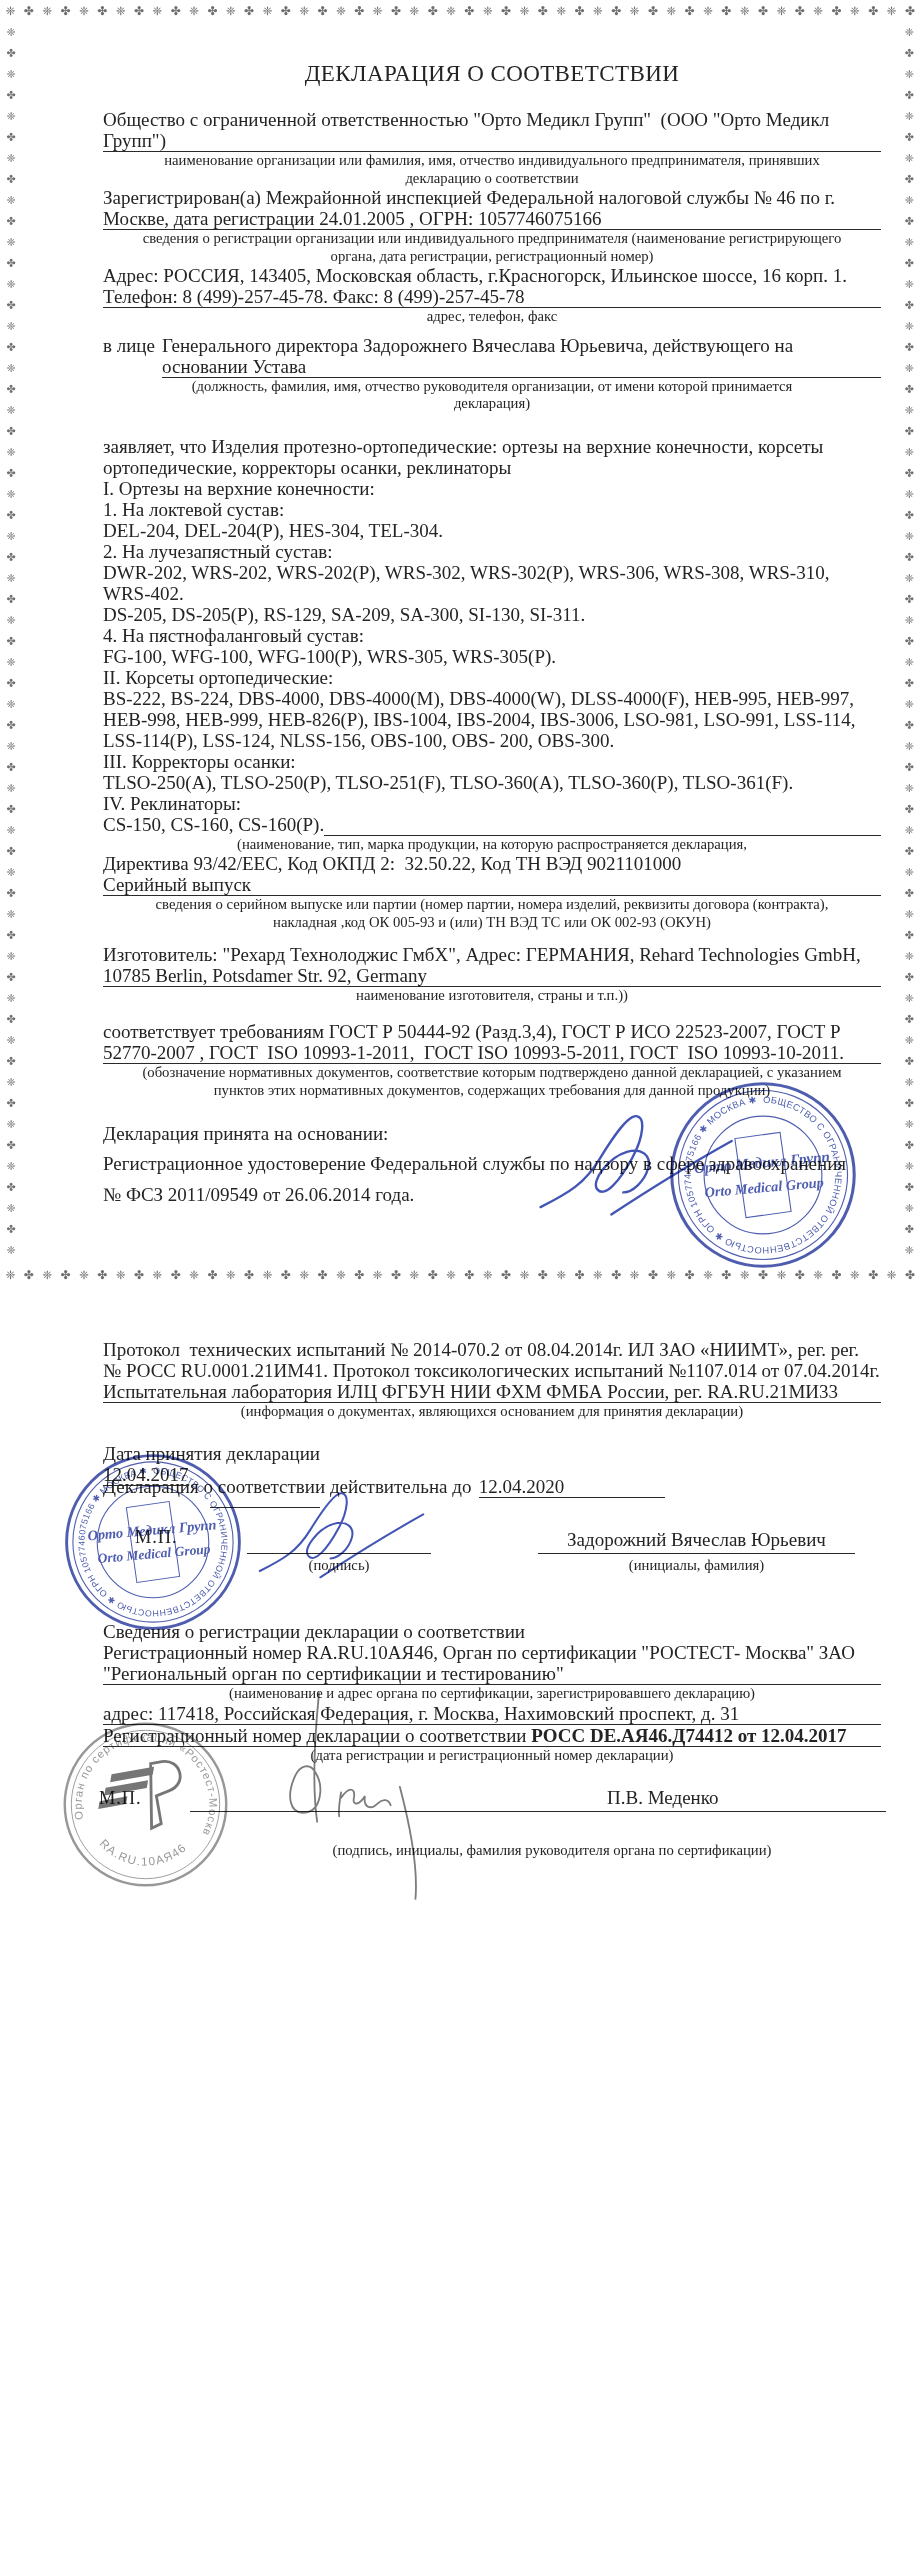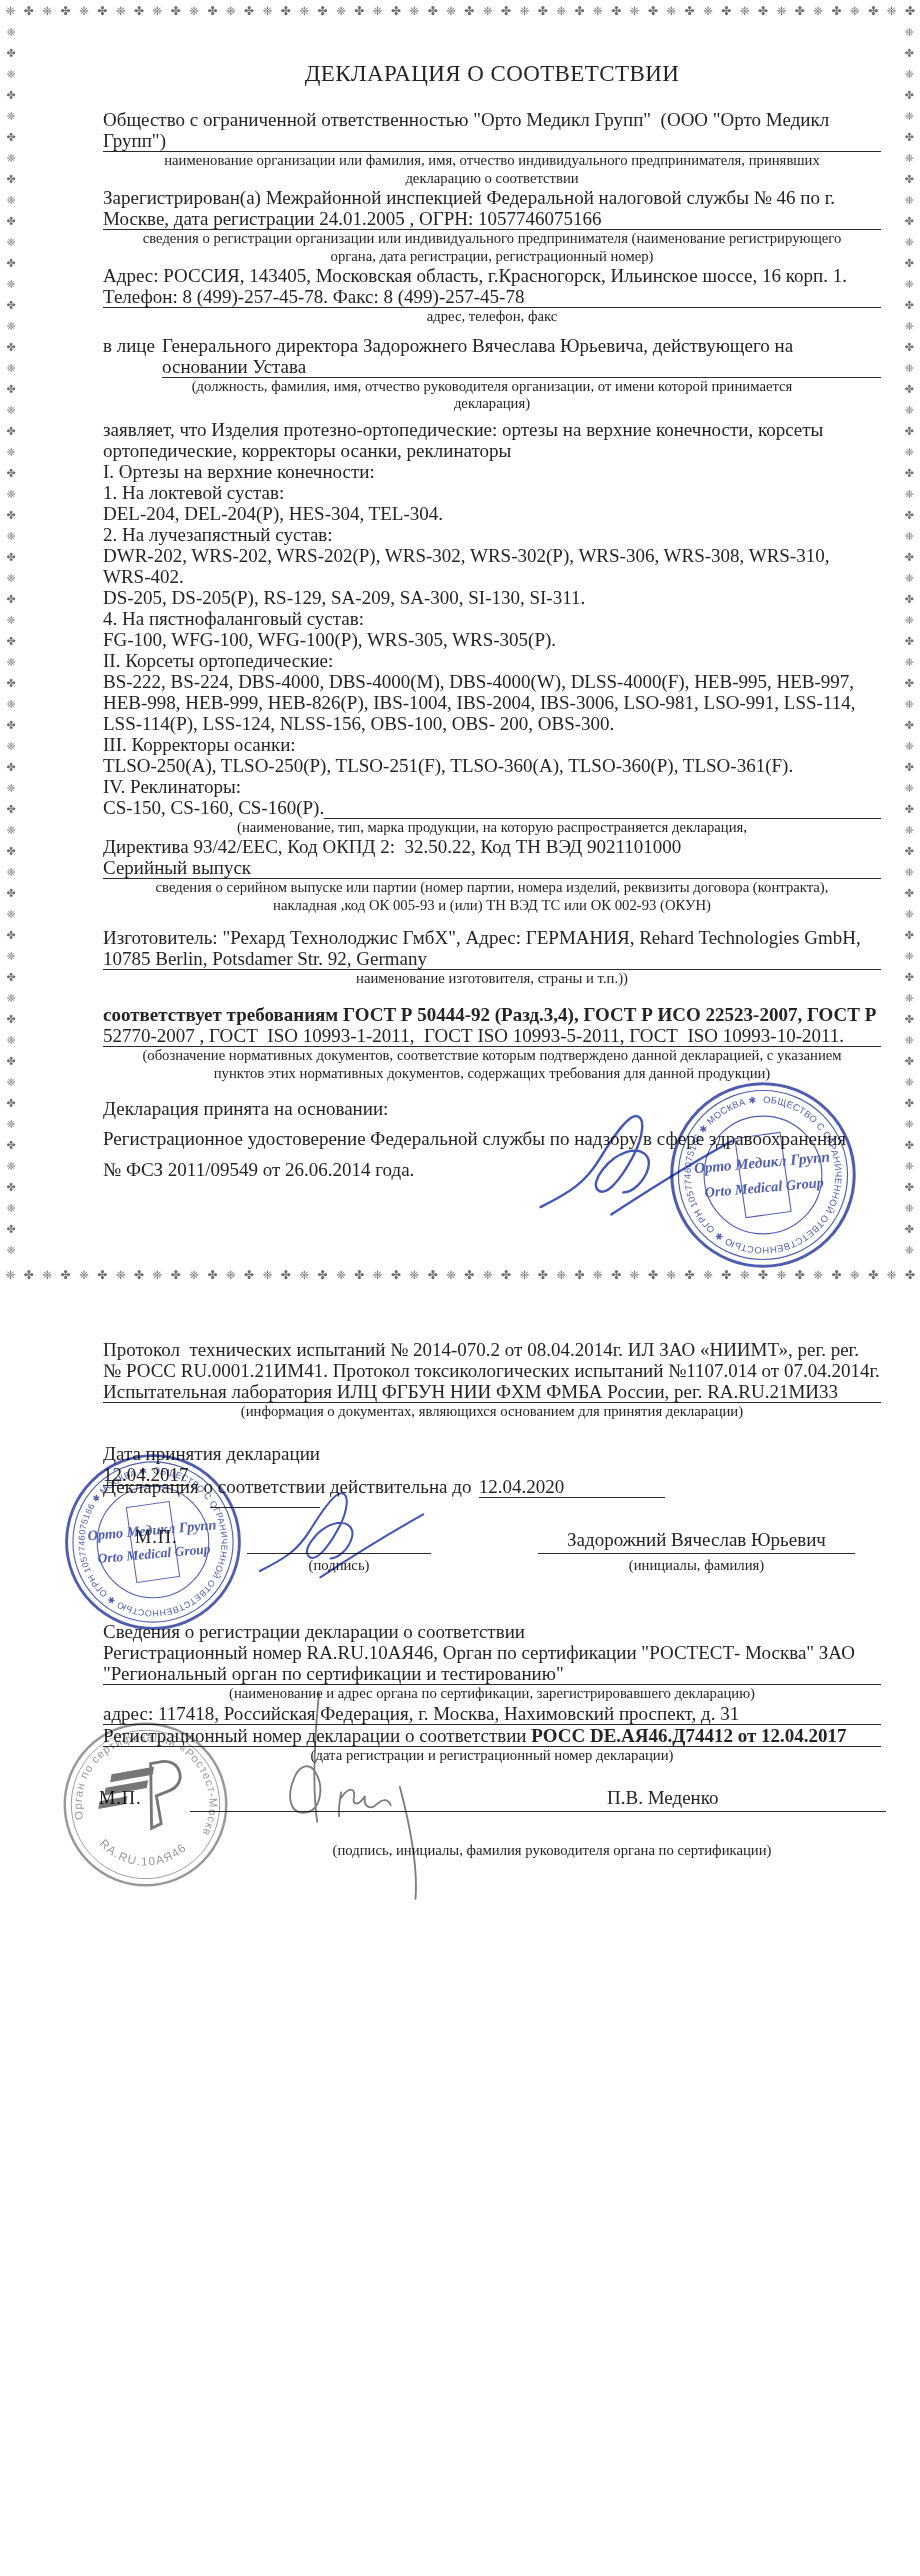--- a/index.html
+++ b/index.html
@@ -16,21 +16,21 @@
   
   .v{font-size:19px;line-height:21px;white-space:pre-wrap;}
   .u{border-bottom:1.4px solid #2a2a2a;}
   .c{font-size:14.7px;line-height:17.5px;text-align:center;white-space:pre-wrap;}
   .b{font-weight:bold;}
   .title{font-size:23px;font-weight:normal;text-align:center;letter-spacing:0.4px;margin:0 0 22px 0;}
   .flex{display:flex;align-items:baseline;}
   .grow{flex:1;}
   .gap6{gap:7px;}
   .fill{display:inline-block;border-bottom:1.4px solid #2a2a2a;height:1.1em;}
-  .mt6{margin-top:6px;}.mt10{margin-top:9.2px;}.mt14{margin-top:13px;}.mt18{margin-top:16.6px;font-weight:bold;}.mt22{margin-top:16px;}
+  .mt6{margin-top:23px;}.mt10{margin-top:9.2px;}.mt14{margin-top:13px;}.mt18{margin-top:16.6px;}.mt22{margin-top:24px;}
   #p1{position:absolute;left:103px;top:61px;width:778px;}
   .stamp{mix-blend-mode:multiply;opacity:.92;}
   .sig{mix-blend-mode:multiply;}
   .mp{font-size:18.4px;letter-spacing:0.9px;}
   .ringtext{font-family:"Liberation Sans", sans-serif;}
   .scriptline{font-family:"Liberation Serif", serif;font-style:italic;font-weight:bold;}
 </style>
 </head>
 <body>
 

